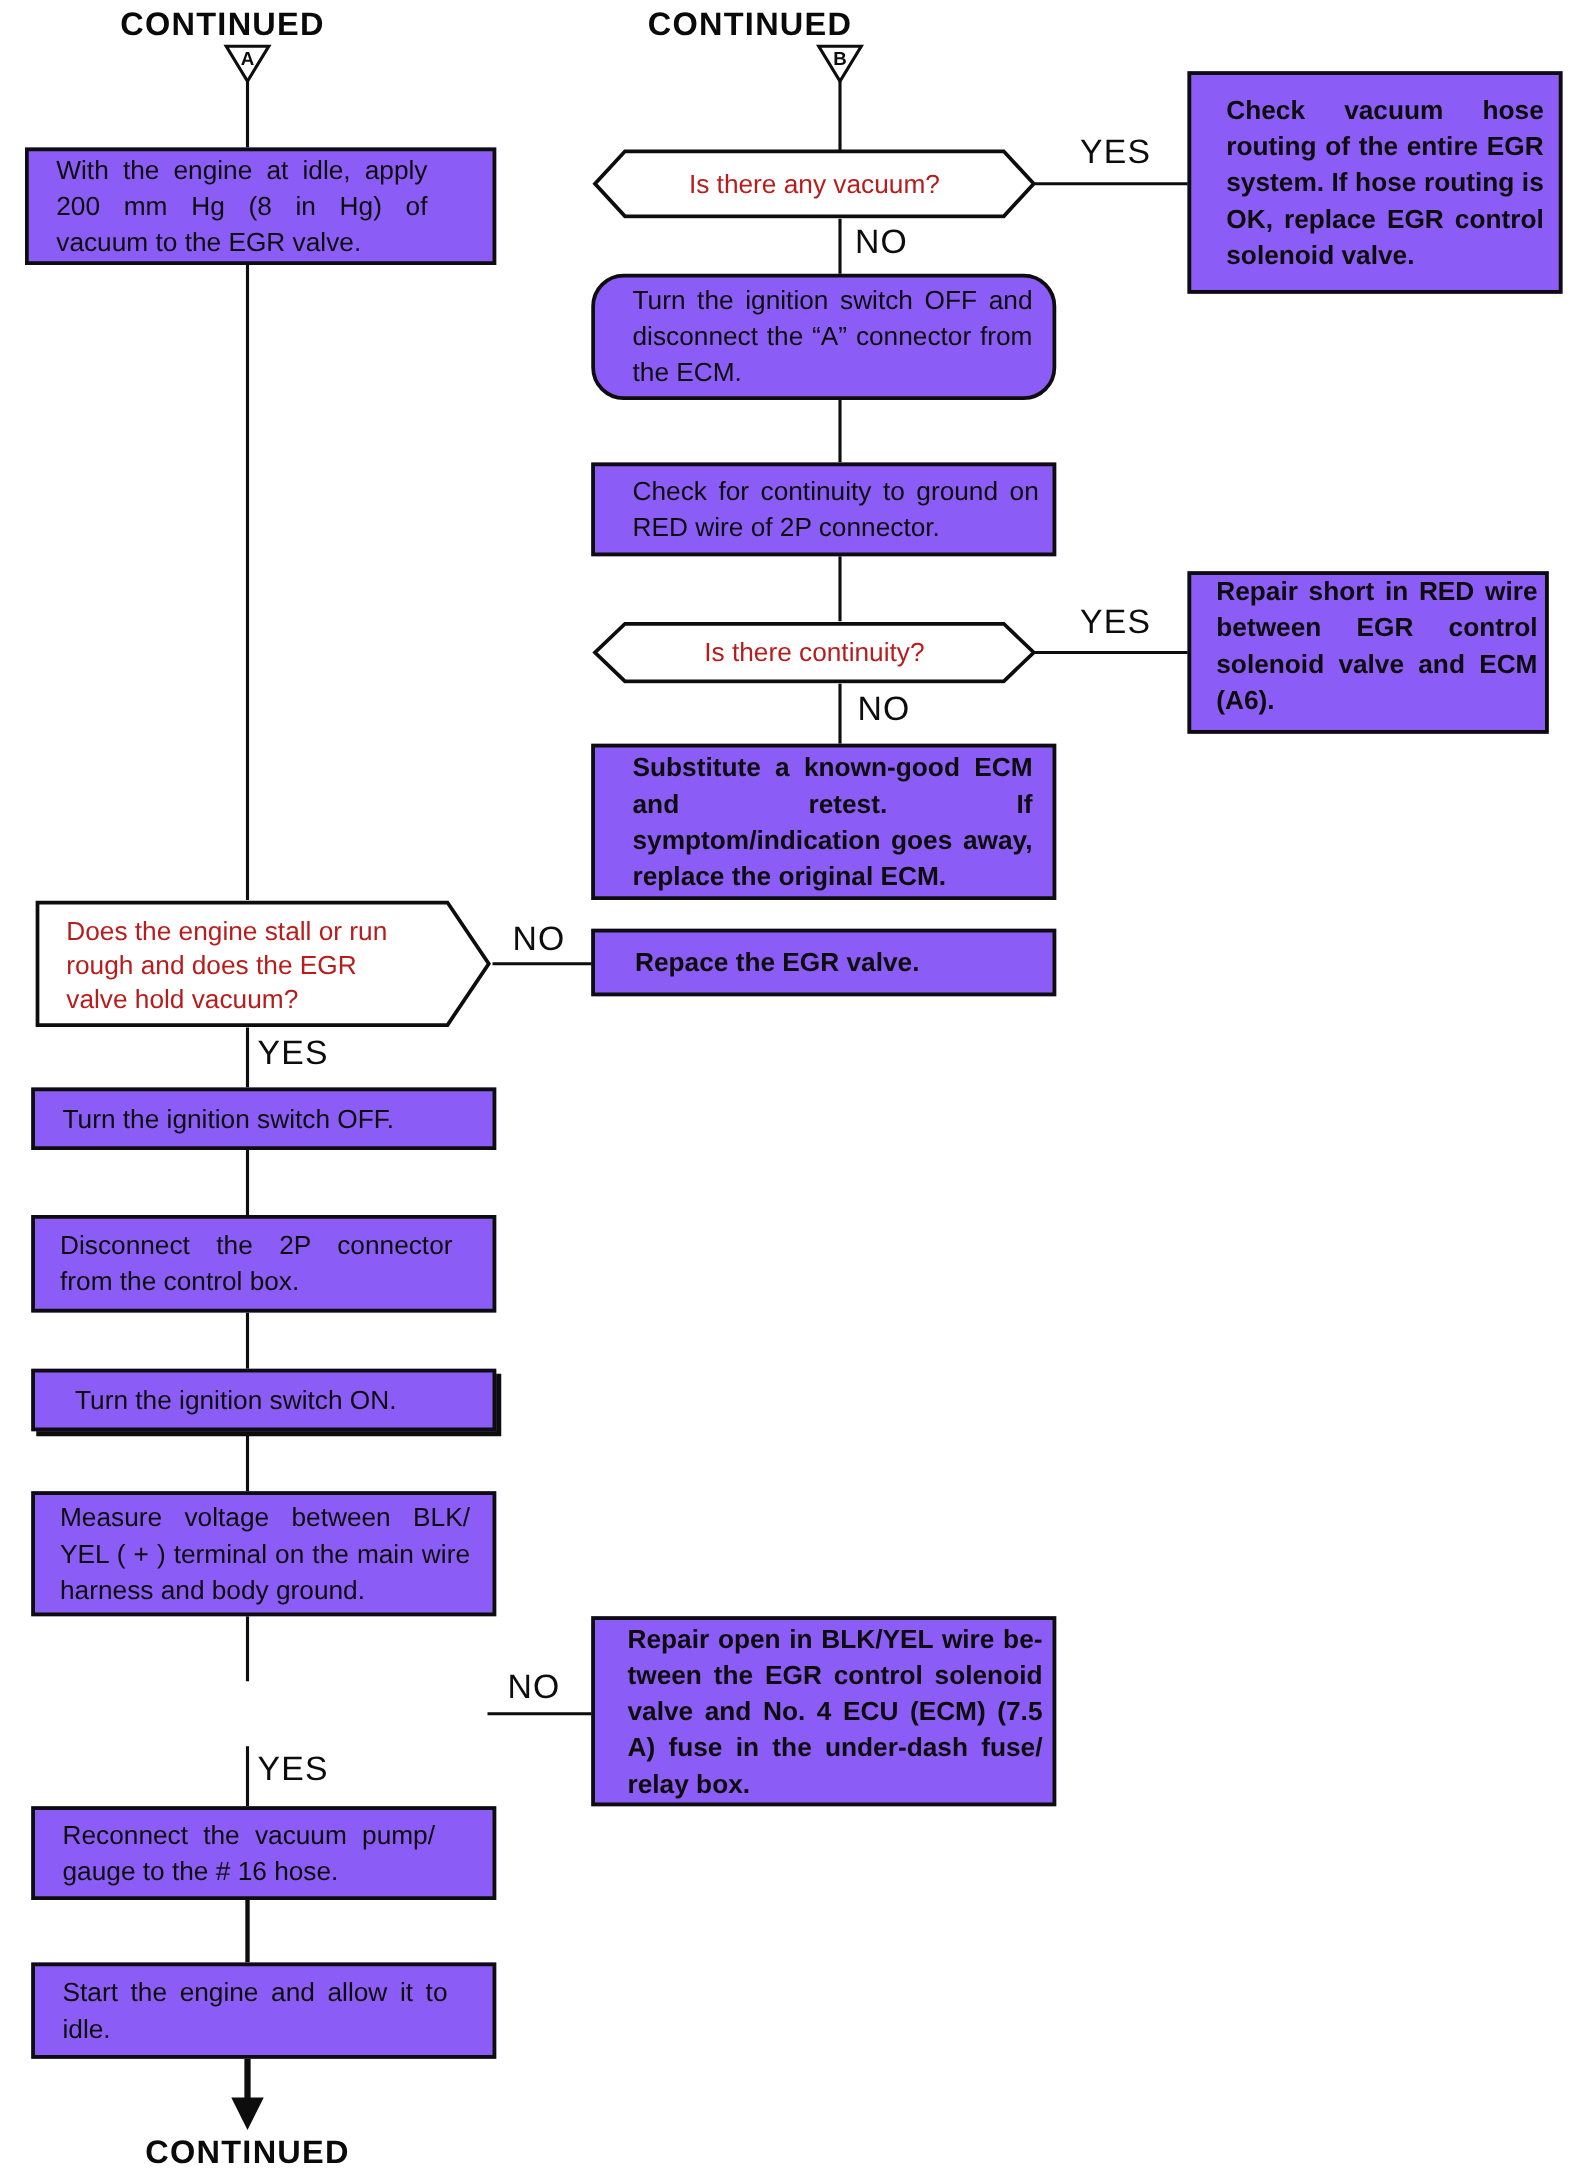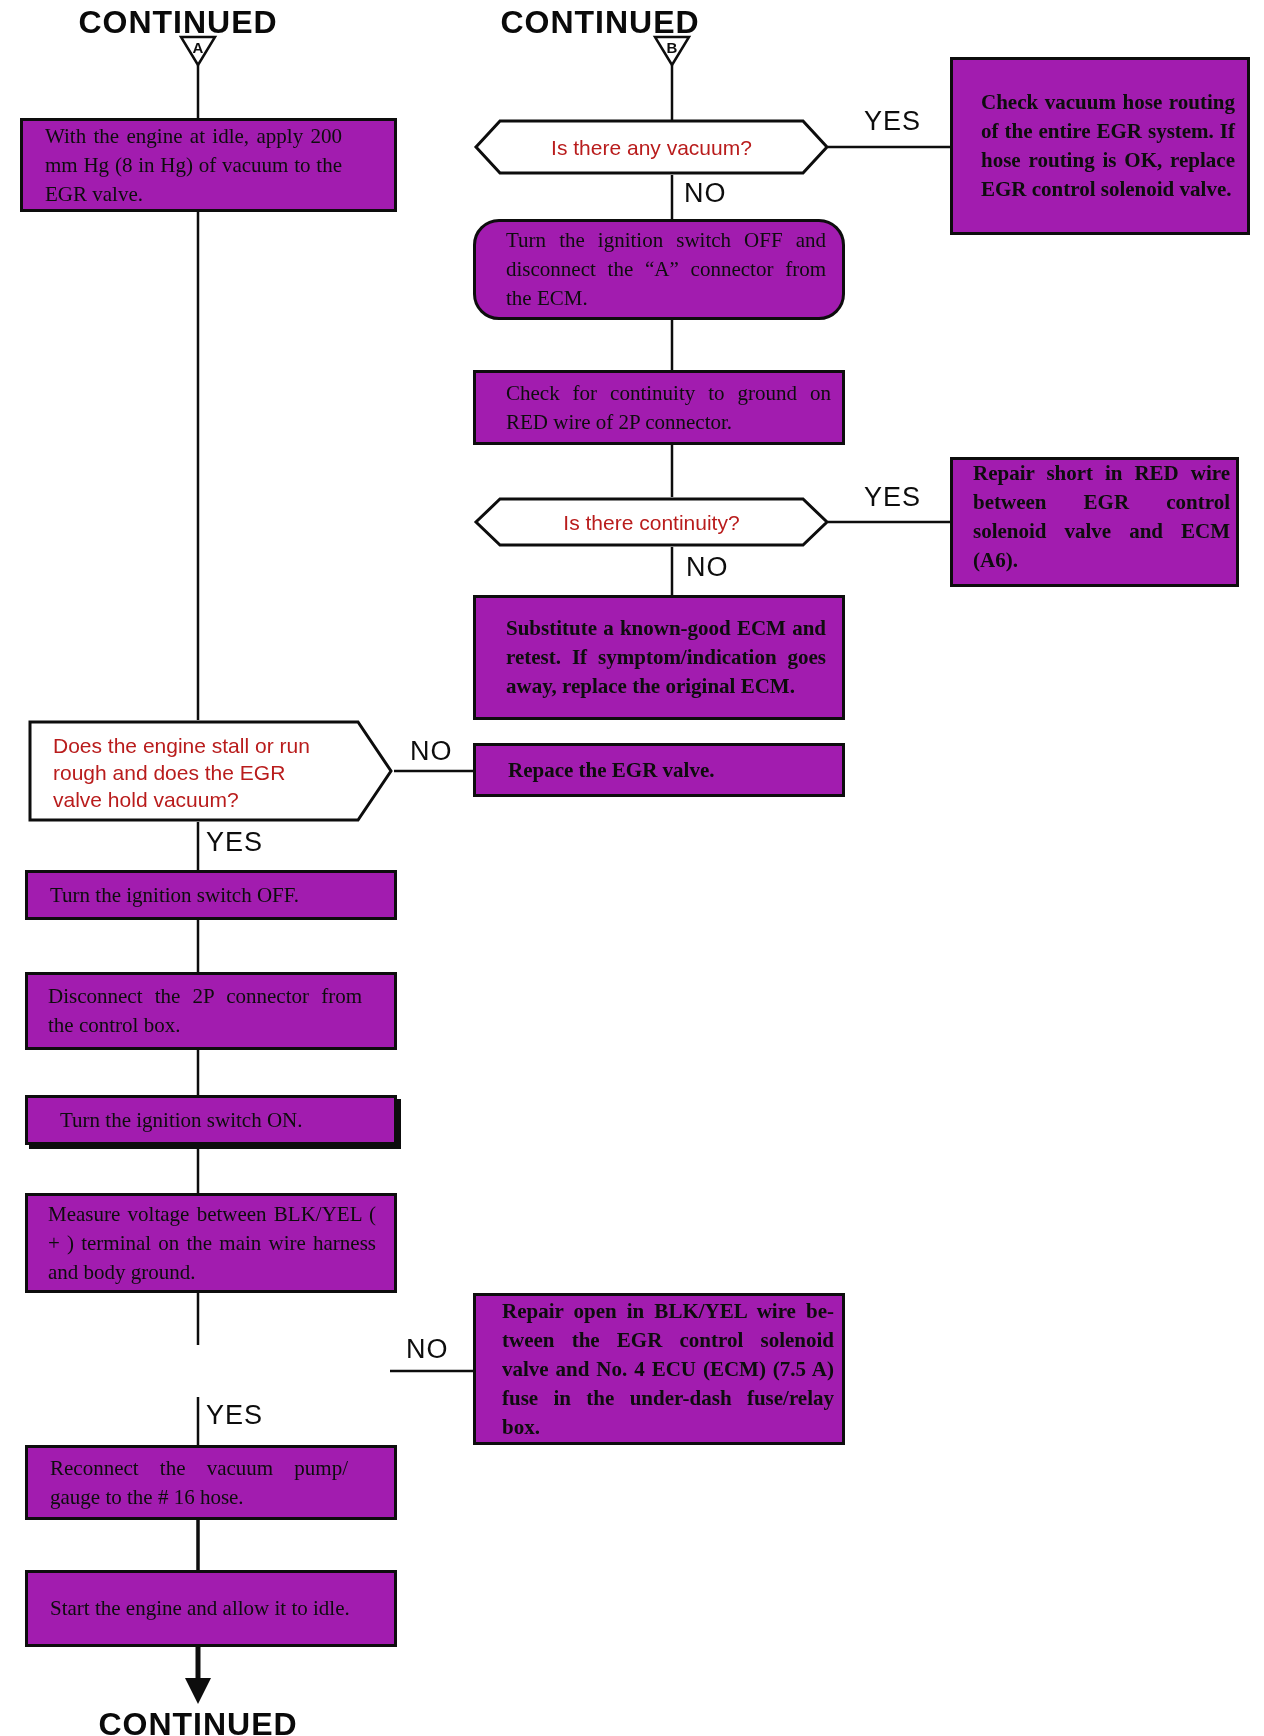--- a/index.html
+++ b/index.html
@@ -2,26 +2,26 @@
 <html><head>
 <meta charset="utf-8">
 <style>
   html,body{margin:0;padding:0;background:#ffffff;}
   #canvas{
     position:relative;width:1264px;height:1736px;background:#ffffff;
     font-family:"Liberation Sans", sans-serif;color:#0d0d0d;overflow:hidden;
   }
   .abs{position:absolute;box-sizing:border-box;}
   .heading{
-    font-weight:bold;font-size:32px;letter-spacing:1px;text-align:center;
+    font-weight:bold;font-size:26px;letter-spacing:1px;text-align:center;
     color:#0a0a0a;
   }
   .box{
-    position:absolute;box-sizing:border-box;border:3px solid #0d0d0d;background:#a21caf;
-    display:flex;align-items:center;font-family:Liberation Serif, serif;
+    position:absolute;box-sizing:border-box;border:3px solid #0d0d0d;background:#8b5cf6;
+    display:flex;align-items:center;
   }
   .bt{
     width:100%;font-size:21px;line-height:29px;text-align:justify;color:#0d0d0d;
   }
   .bold .bt{font-weight:bold;}
   .shadowed{box-shadow:4px 4px 0 0 #0d0d0d;}
   .decision{position:absolute;box-sizing:border-box;}
   .decision svg{position:absolute;left:0;top:0;}
   .dtext{
     position:absolute;inset:0;display:flex;align-items:center;justify-content:center;

